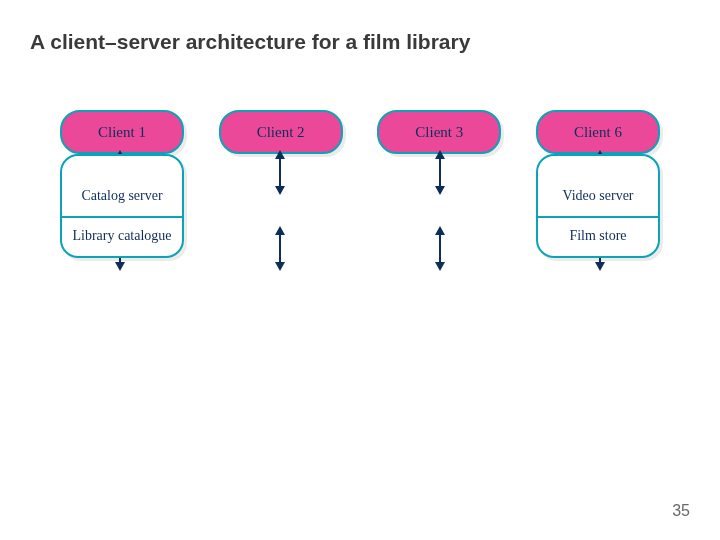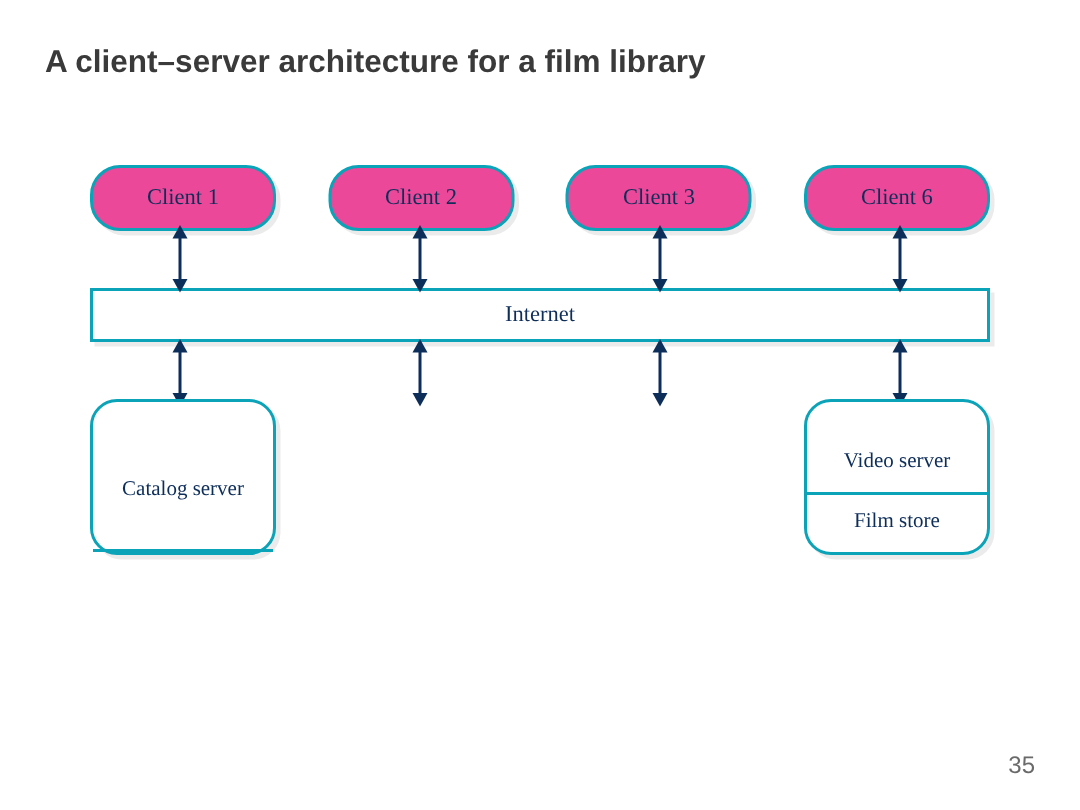--- a/index.html
+++ b/index.html
@@ -132,43 +132,41 @@
   <div class="arrow-down" style="left:215px; top:76px;"></div>
 
   <div class="conn" style="left:379px; top:44px; height:38px;"></div>
   <div class="arrow-up" style="left:375px; top:40px;"></div>
   <div class="arrow-down" style="left:375px; top:76px;"></div>
 
   <div class="conn" style="left:539px; top:44px; height:38px;"></div>
   <div class="arrow-up" style="left:535px; top:40px;"></div>
   <div class="arrow-down" style="left:535px; top:76px;"></div>
 
-  <div class="internet-wrap">
-    <div class="internet">Internet</div>
-  </div>
 
   <div class="conn" style="left:59px; top:120px; height:38px;"></div>
   <div class="arrow-up" style="left:55px; top:116px;"></div>
   <div class="arrow-down" style="left:55px; top:152px;"></div>
 
   <div class="conn" style="left:219px; top:120px; height:38px;"></div>
   <div class="arrow-up" style="left:215px; top:116px;"></div>
   <div class="arrow-down" style="left:215px; top:152px;"></div>
 
   <div class="conn" style="left:379px; top:120px; height:38px;"></div>
   <div class="arrow-up" style="left:375px; top:116px;"></div>
   <div class="arrow-down" style="left:375px; top:152px;"></div>
 
   <div class="conn" style="left:539px; top:120px; height:38px;"></div>
   <div class="arrow-up" style="left:535px; top:116px;"></div>
   <div class="arrow-down" style="left:535px; top:152px;"></div>
 
   <div class="row">
     <div class="server">
       <div class="top">Catalog server</div>
+      <div class="bottom">Library catalogue</div>
     </div>
     <div class="server">
       <div class="top">Video server</div>
       <div class="bottom">Film store</div>
     </div>
   </div>
 
 </div>
 
 <div class="pagenum">35</div>

